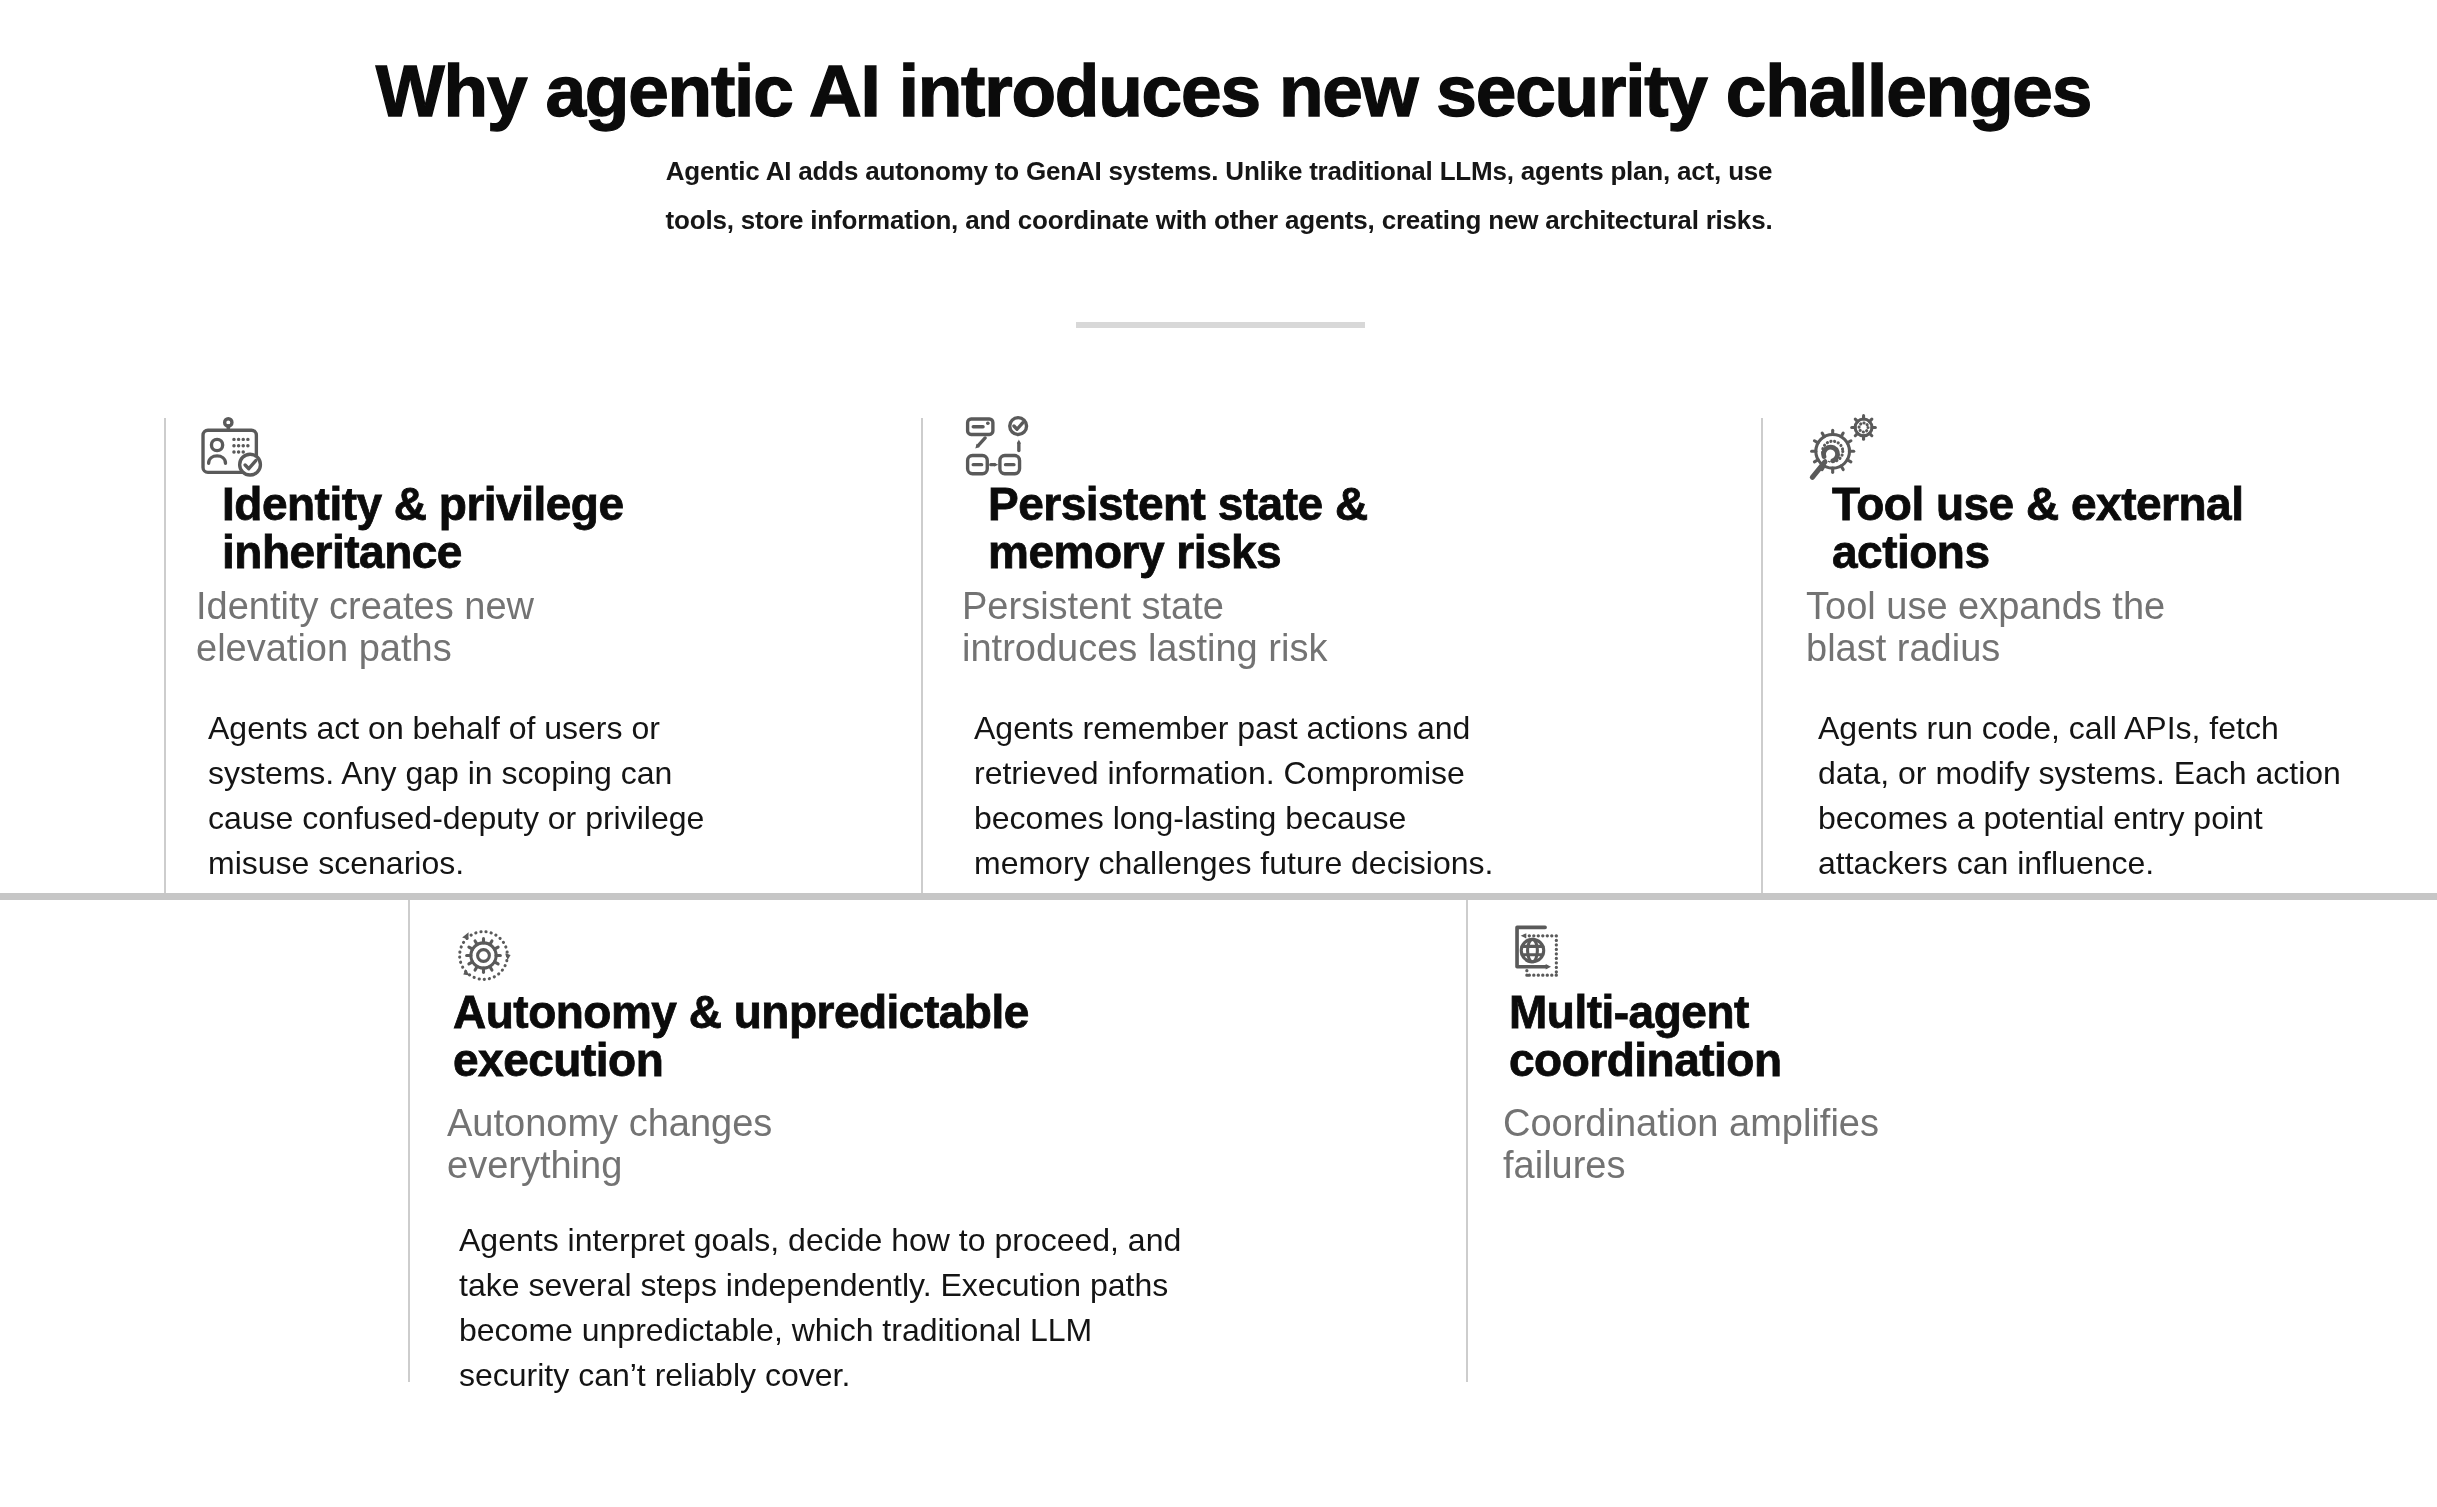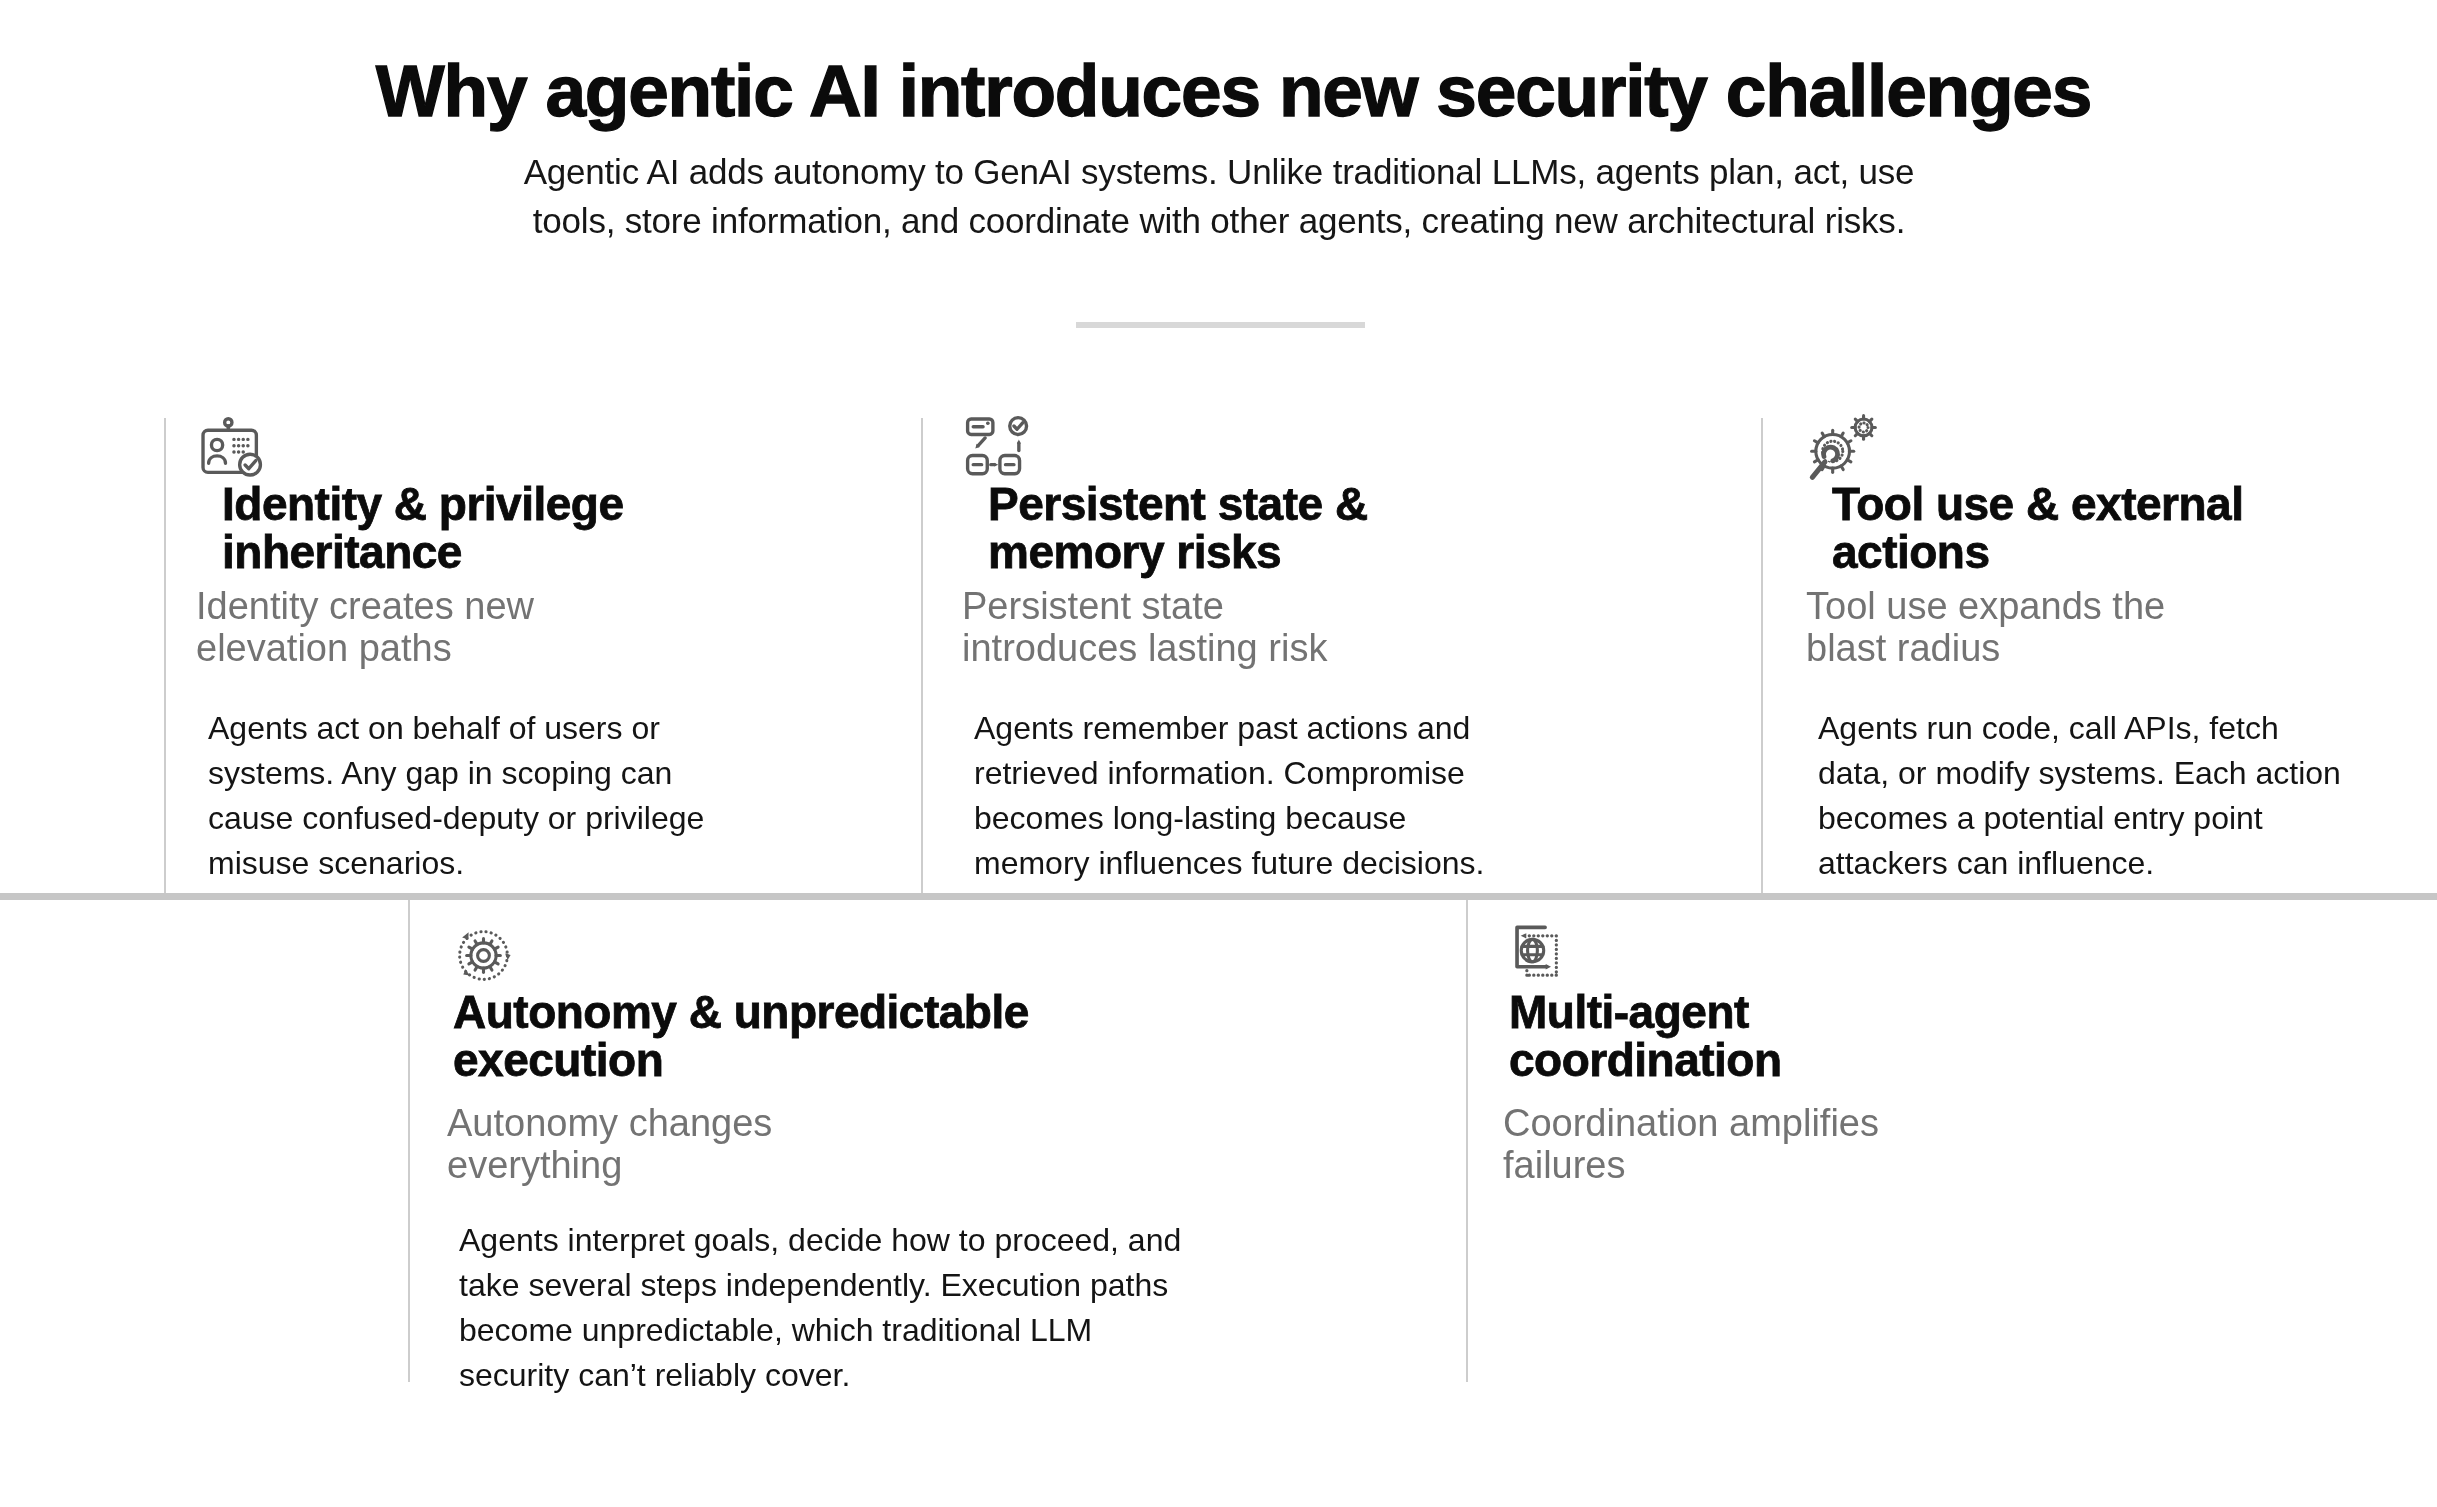--- a/index.html
+++ b/index.html
@@ -4,21 +4,21 @@
 <style>
   html,body{margin:0;padding:0;background:#ffffff;}
   body{width:2438px;height:1508px;position:relative;overflow:hidden;
        font-family:"Liberation Sans","DejaVu Sans",sans-serif;color:#0b0b0b;}
 
   .page-title{position:absolute;left:0;right:0;top:51px;text-align:center;
     font-size:73px;line-height:1.1;font-weight:700;letter-spacing:-1.2px;
     -webkit-text-stroke:1.3px #0b0b0b;color:#0b0b0b;white-space:pre-line;margin:0;padding-left:29px;}
 
   .page-subtitle{position:absolute;left:0;right:0;top:147px;text-align:center;
-    font-size:35px;line-height:49px;font-weight:400;color:#161616;
+    font-size:26px;line-height:49px;font-weight:700;color:#161616;
     letter-spacing:-0.2px;white-space:pre-line;margin:0;}
 
   .intro-divider{position:absolute;left:1076px;top:322px;width:289px;height:6.3px;
     background:#d8d8d8;}
 
   .row-divider{position:absolute;left:0;top:893px;width:2438px;height:6.8px;
     background:#c6c6c6;}
 
   .vline{position:absolute;width:2.4px;background:#cdcdcd;}
   .vline.r1{top:418px;height:475px;}
@@ -116,21 +116,21 @@
       <polygon points="40.5,19.6 39.1,22.6 41.9,22.6" fill="#5a5a5a" stroke="none"></polygon>
     </svg>
   </span>
   <h2 class="card-title">Persistent state &amp;
 memory risks</h2>
   <p class="card-sub">Persistent state
 introduces lasting risk</p>
   <p class="card-body">Agents remember past actions and
 retrieved information. Compromise
 becomes long-lasting because
-memory influences future decisions.</p>
+memory challenges future decisions.</p>
 </section>
 
 <section id="card-3" class="card r1">
   <span class="icon">
     <svg viewBox="0 0 52 52" fill="none" stroke="#5a5a5a" stroke-width="2.2" stroke-linecap="round" stroke-linejoin="round">
       <circle cx="19" cy="28" r="12"></circle>
       <line x1="31" y1="28" x2="34" y2="28"></line>
         <line x1="29.4" y1="34" x2="32" y2="35.5"></line>
       <line x1="25" y1="38.4" x2="26.5" y2="41"></line>
         <line x1="19" y1="40" x2="19" y2="43"></line>

